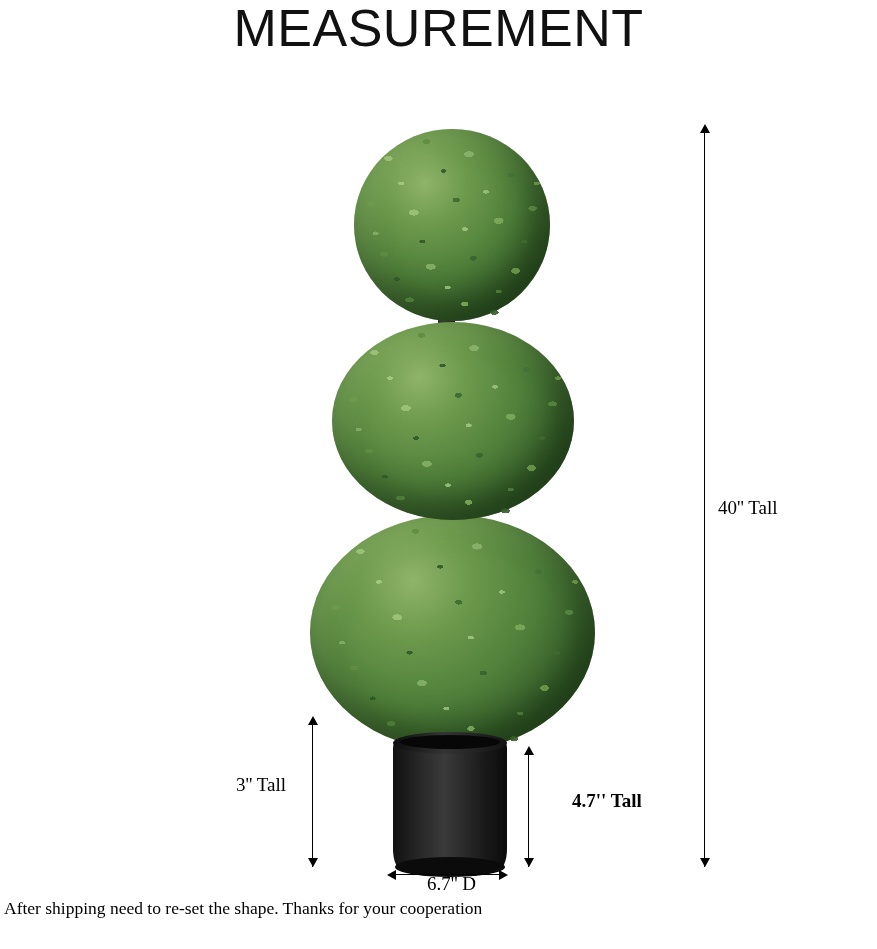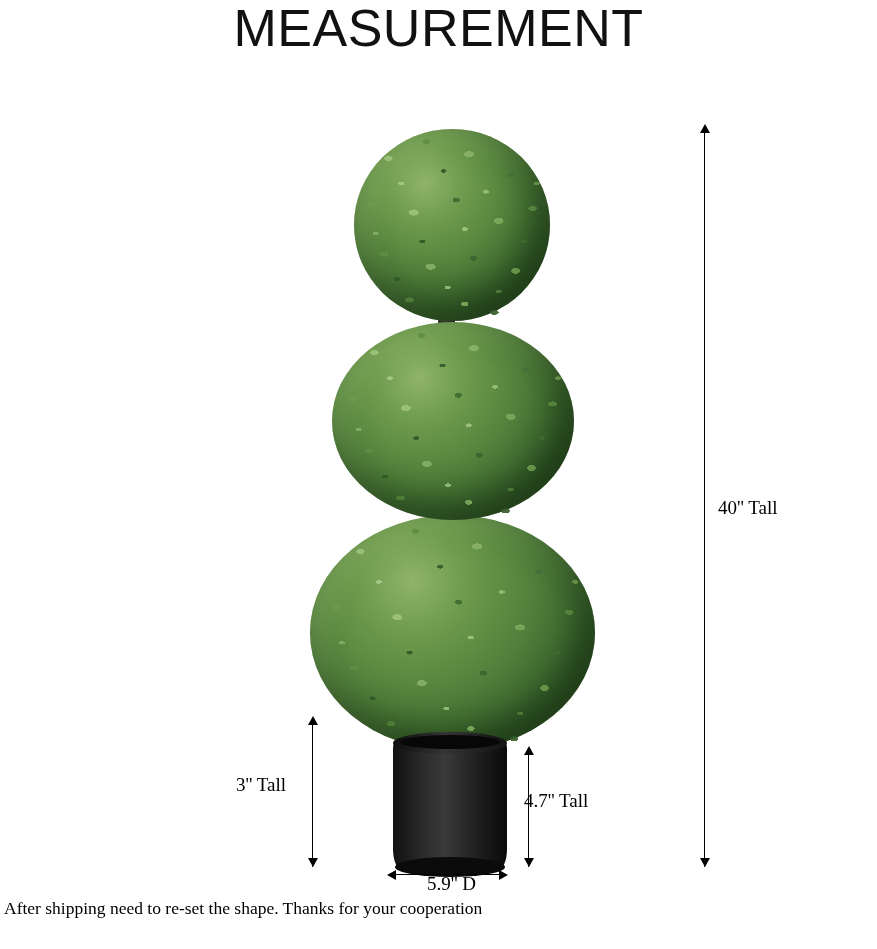--- a/index.html
+++ b/index.html
@@ -228,27 +228,27 @@
     <div class="dim-line v-line" style="left:312px; top:722px; height:145px;"></div>
     <div class="arrow arrow-up" style="left:308px; top:716px;"></div>
     <div class="arrow arrow-down" style="left:308px; top:858px;"></div>
     <div class="dim-label" style="left:236px; top:774px;">3'' Tall</div>
   </div>
 
   <div>
     <div class="dim-line v-line" style="left:528px; top:752px; height:115px;"></div>
     <div class="arrow arrow-up" style="left:524px; top:746px;"></div>
     <div class="arrow arrow-down" style="left:524px; top:858px;"></div>
-    <div class="dim-label" style="left:524px; top:790px;">4.7'' Tall</div>
+    <div class="dim-label" style="left:572px; top:790px;font-weight:bold;">4.7'' Tall</div>
   </div>
 
   <div>
     <div class="dim-line h-line" style="left:392px; top:874px; width:113px;"></div>
     <div class="arrow-h arrow-left" style="left:387px; top:870px;"></div>
     <div class="arrow-h arrow-right" style="left:499px; top:870px;"></div>
-    <div class="dim-label" style="left:427px; top:873px;">5.9'' D</div>
+    <div class="dim-label" style="left:427px; top:873px;">6.7'' D</div>
   </div>
 
   <div class="tips">
     <div>After shipping need to re-set the shape.  Thanks for your cooperation</div>
   </div>
 
 </div>
 
 </body></html>

